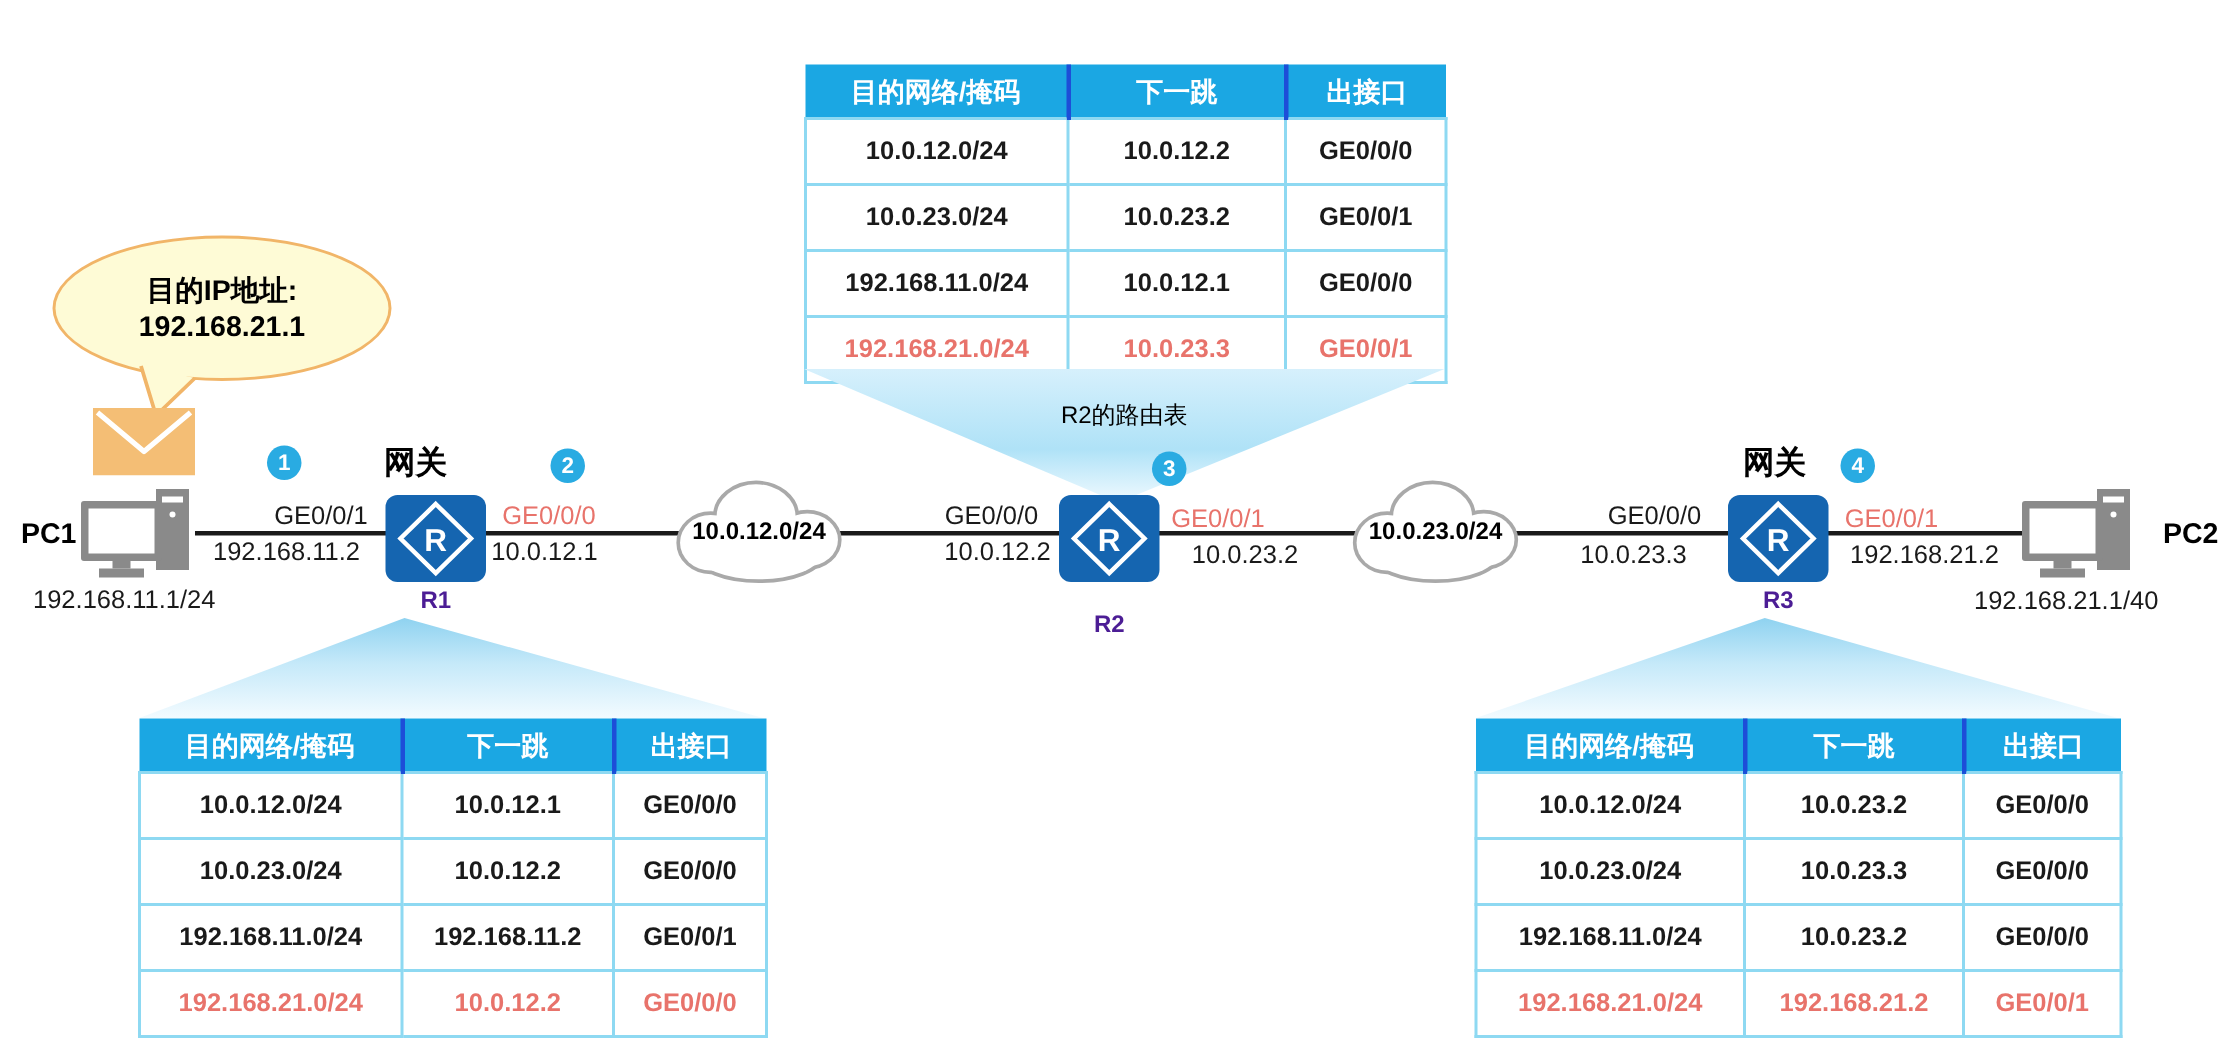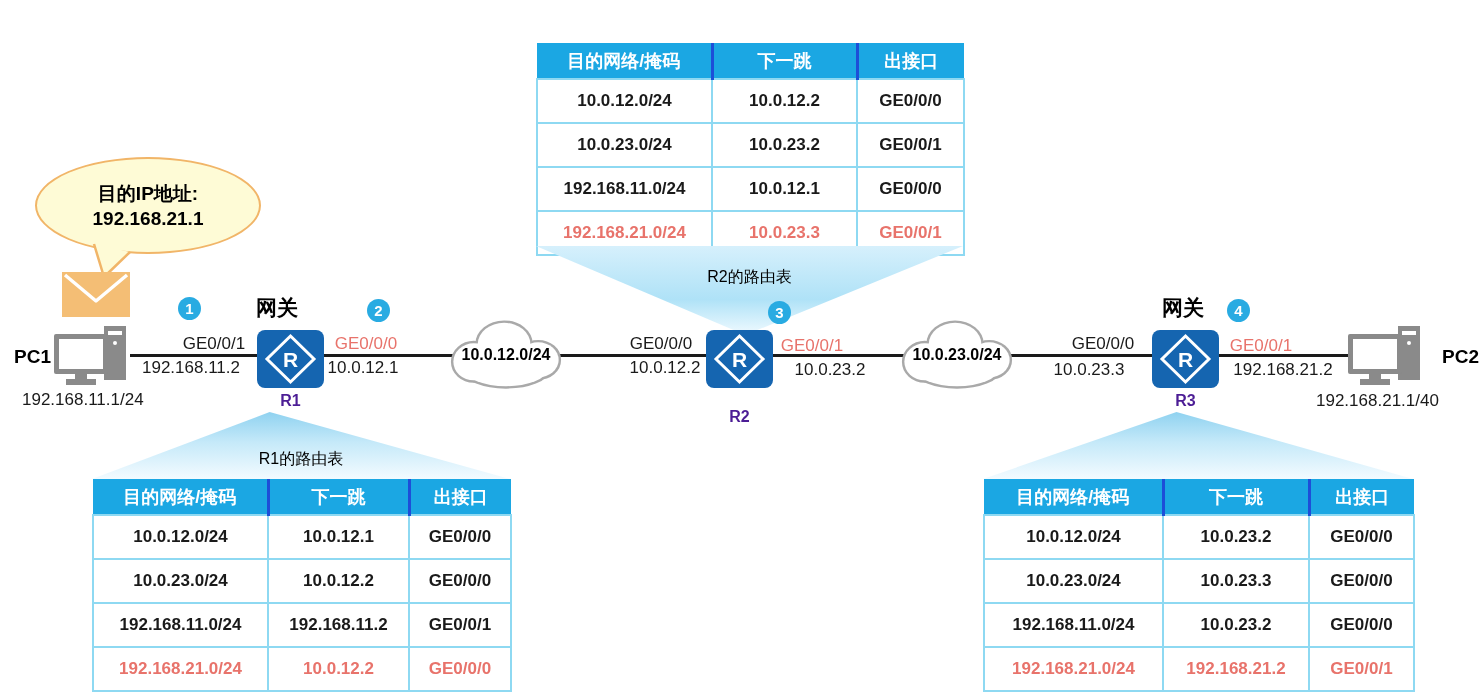--- a/index.html
+++ b/index.html
@@ -202,21 +202,20 @@
     <circle cx="61" cy="17" r="2" fill="#fff"></circle>
     <rect x="0" y="8" width="54" height="40" rx="2" fill="#8A8A8A"></rect>
     <rect x="5" y="13" width="44" height="30" fill="#fff"></rect>
     <rect x="21" y="48" width="12" height="5" fill="#8A8A8A"></rect>
     <rect x="12" y="53" width="30" height="6" fill="#8A8A8A"></rect>
   </svg>
   <div class="pc-label" style="left:1430px;top:346px;margin-left:12px;">PC2</div>
   <div class="host-ip" style="left:1316px;top:391px;">192.168.21.1/40</div>
 
   <div class="callout up" style="left:92px;top:412px;width:418px;height:67px;clip-path:polygon(42.5% 0,100% 100%,0 100%);"></div>
-  <div class="tbl-title" style="left:92px;top:449px;width:418px;">R1的路由表</div>
 
   <table class="rt" style="left:92px;top:479px;width:418px;">
     <colgroup>
         <col style="width:175px">
         <col style="width:141px">
         <col style="width:102px">
       </colgroup>
     <thead>
       <tr>
         <th>目的网络/掩码</th>

